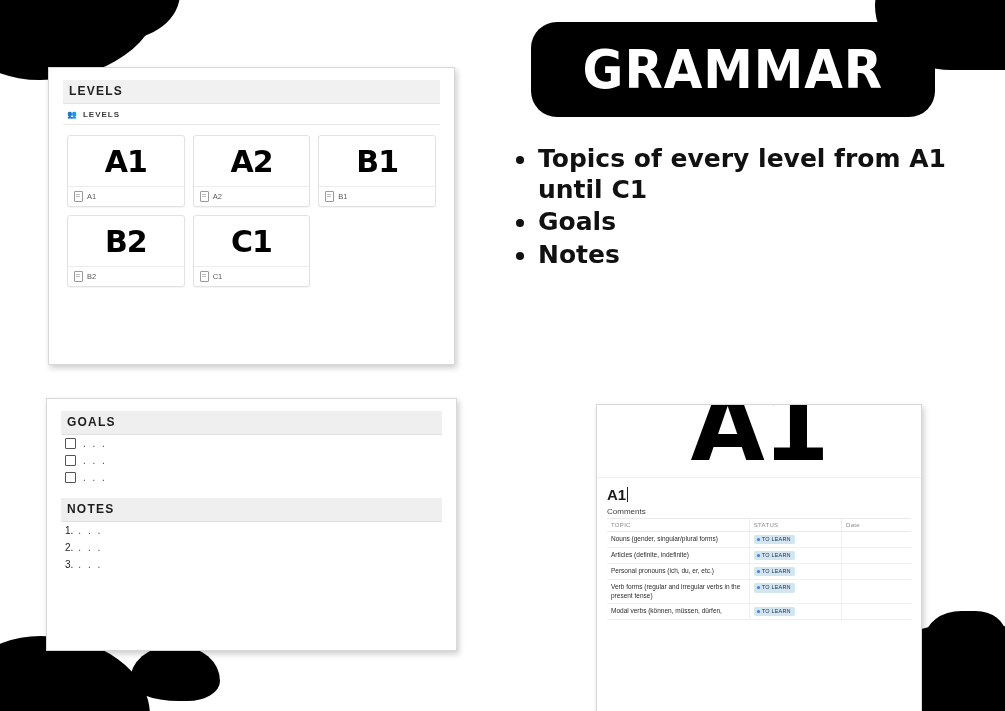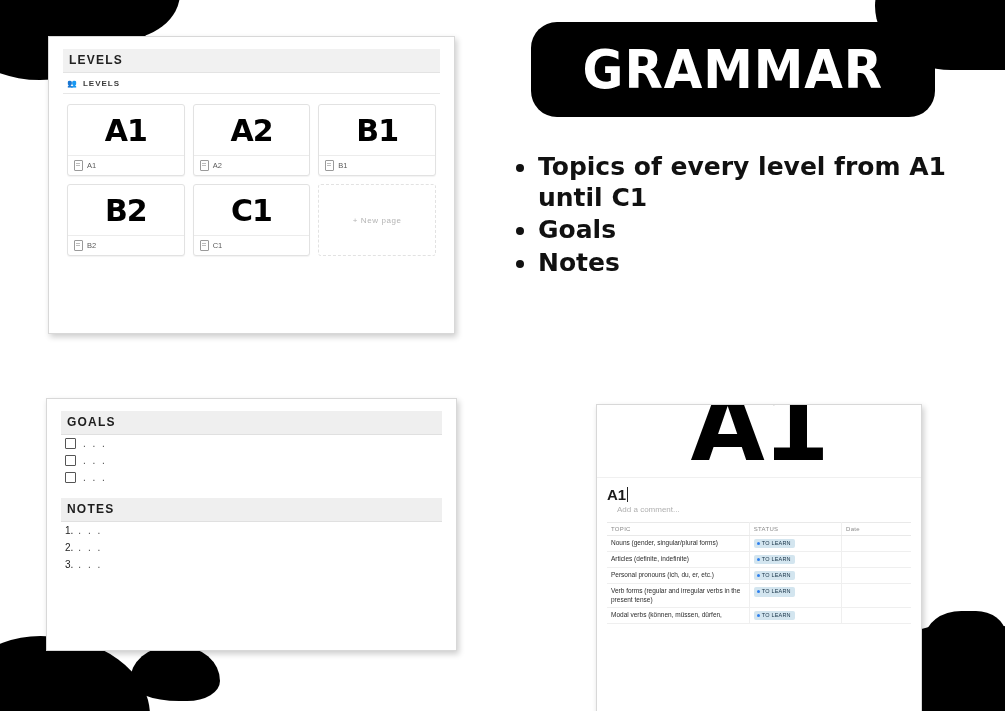--- a/index.html
+++ b/index.html
@@ -66,21 +66,21 @@
   .shot {
     position: absolute;
     background: #ffffff;
     border: 1px solid #d8d8d8;
     box-shadow: 2px 3px 6px rgba(0,0,0,0.20);
     overflow: hidden;
   }
 
   
   #levels-card {
-    left: 48px; top: 36px;
+    left: 48px; top: 67px;
     width: 405px; height: 296px;
     padding: 0;
   }
   .levels-inner { padding: 12px 14px 0 14px; }
   .levels-title {
     font-size: 12px;
     font-weight: bold;
     letter-spacing: 1.2px;
     color: #222;
     background: #f1f1f1;
@@ -226,21 +226,21 @@
     font-family: "DejaVu Sans", sans-serif;
     font-weight: bold;
     font-size: 53px;
     letter-spacing: 1px;
     transform: scaleX(0.94);
   }
 
   
   #bullets {
     position: absolute;
-    left: 500px; top: 152px;
+    left: 500px; top: 144px;
     width: 490px;
   }
   #bullets ul {
     margin: 0;
     padding-left: 38px;
     list-style: disc;
   }
   #bullets li {
     font-family: "DejaVu Sans", sans-serif;
     font-weight: bold;
@@ -422,21 +422,20 @@
       </div>
 
       <div class="gcard">
         <div class="gcard-cover">C1</div>
         <div class="gcard-foot">
           <span class="page-glyph"></span>
           <span>C1</span>
         </div>
       </div>
 
-      <div class="gcard-new">+ New page</div>
     </div>
   </div>
 </div>
 
 <div class="shot" id="goals-card">
   <div class="gn-inner">
     <div class="gn-head">GOALS</div>
 
     <div class="todo-row">
       <span class="checkbox"></span>
@@ -484,23 +483,21 @@
 
 <div class="shot" id="a1-card">
   <div class="a1-cover">
     <div class="big">A1</div>
   </div>
   <div class="a1-body">
     <div class="a1-title">
       <span>A1</span>
       <span class="caret"></span>
     </div>
-    <div class="a1-comment">
-      <span>Add a comment...</span>
-    </div>
+    <div class="a1-sec">Comments</div>
 
     <table class="a1">
       <thead>
         <tr>
           <th class="col-topic">TOPIC</th>
           <th class="col-status">STATUS</th>
           <th class="col-date">Date</th>
         </tr>
       </thead>
       <tbody>

